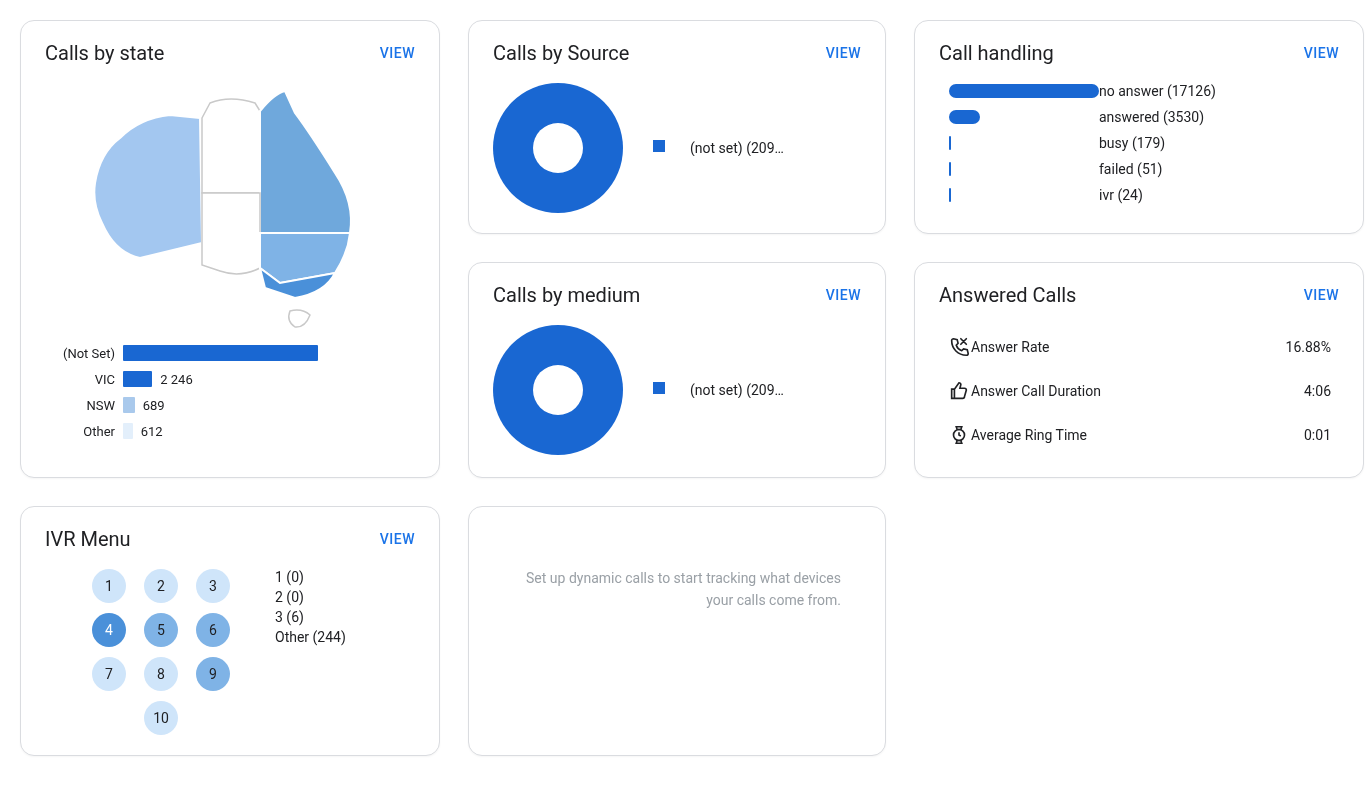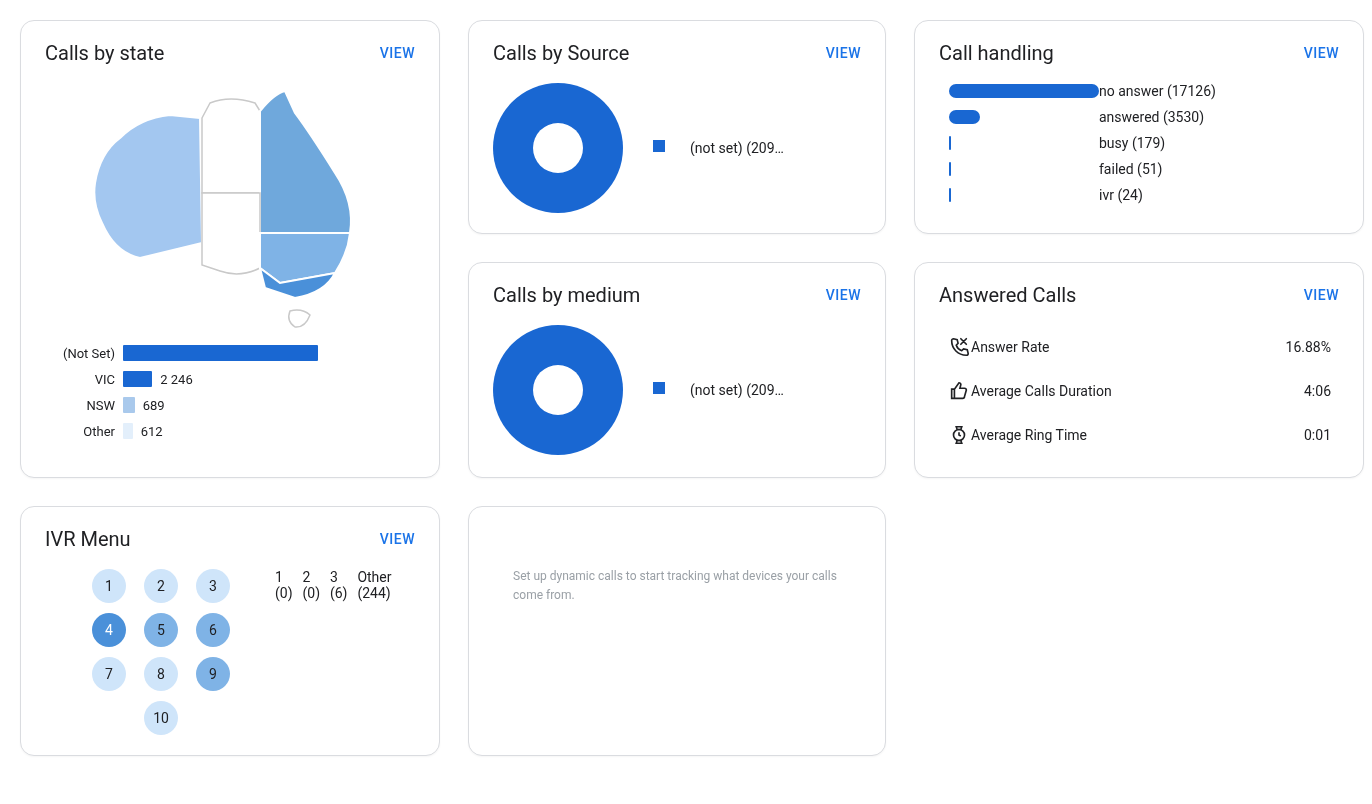--- a/index.html
+++ b/index.html
@@ -68,22 +68,22 @@
   .stat-row .icon{width:24px;height:24px;display:flex;align-items:center;justify-content:center}
   .stat-row .label{flex:1}
   .stat-row .value{font-size:14px}
   .keypad{display:flex;gap:40px;align-items:flex-start}
   .keypad-grid{display:grid;grid-template-columns:repeat(3,44px);grid-auto-rows:34px;gap:10px 8px;margin-left:42px}
   .keypad-grid .ten{grid-column:2}
   .key{border-radius:50%;display:flex;align-items:center;justify-content:center;font-size:14px;cursor:default;width:34px;height:34px;margin:0 auto}
   .key-light{background:#cfe5fa}
   .key-mid{background:#7fb3e6}
   .key-dark{background:#4a90d9;color:#fff}
-  .ivr-legend{display:flex;gap:4px;font-size:14px}
-  .empty-msg{color:#9aa0a6;text-align:left;font-size:12px;line-height:1.6;margin:40px 20px}
+  .ivr-legend{display:flex;flex-direction:column;gap:4px;font-size:14px}
+  .empty-msg{color:#9aa0a6;text-align:right;font-size:14px;line-height:1.6;margin:40px 20px}
   
   .state-bars{display:flex;flex-direction:column;gap:10px;margin-top:12px}
   .state-row{display:flex;align-items:flex-end;gap:8px}
   .state-label{width:70px;text-align:right;font-size:13px}
   .state-bar{height:16px;background:#1967d2;border-radius:1px}
   .state-bar.lt{background:#a9c9ec}
   .state-bar.pale{background:#e3effb}
   .state-val{font-size:13px}
   
   .state-card{grid-row:1 / span 2}
@@ -228,21 +228,21 @@
         </div>
         <div class="label">Answer Rate</div>
         <div class="value">16.88%</div>
       </div>
       <div class="stat-row">
         <div class="icon">
           <svg class="icon-svg" width="22" height="22" viewBox="0 0 24 24">
               <path d="M4 10h3v10H4zM7 20h9c1 0 2-1 2-2l2-7c0-1-1-2-2-2h-5l1-4c0-1-1-2-2-2l-5 7z"></path>
             </svg>
         </div>
-        <div class="label">Average Calls Duration</div>
+        <div class="label">Answer Call Duration</div>
         <div class="value">4:06</div>
       </div>
       <div class="stat-row">
         <div class="icon">
           <svg class="icon-svg" width="22" height="22" viewBox="0 0 24 24">
               <circle cx="12" cy="12" r="6"></circle>
               <path d="M12 9v3l2 1"></path>
               <path d="M9 3h6l-1 3h-4zM9 21h6l-1-3h-4z"></path>
             </svg>
         </div>

